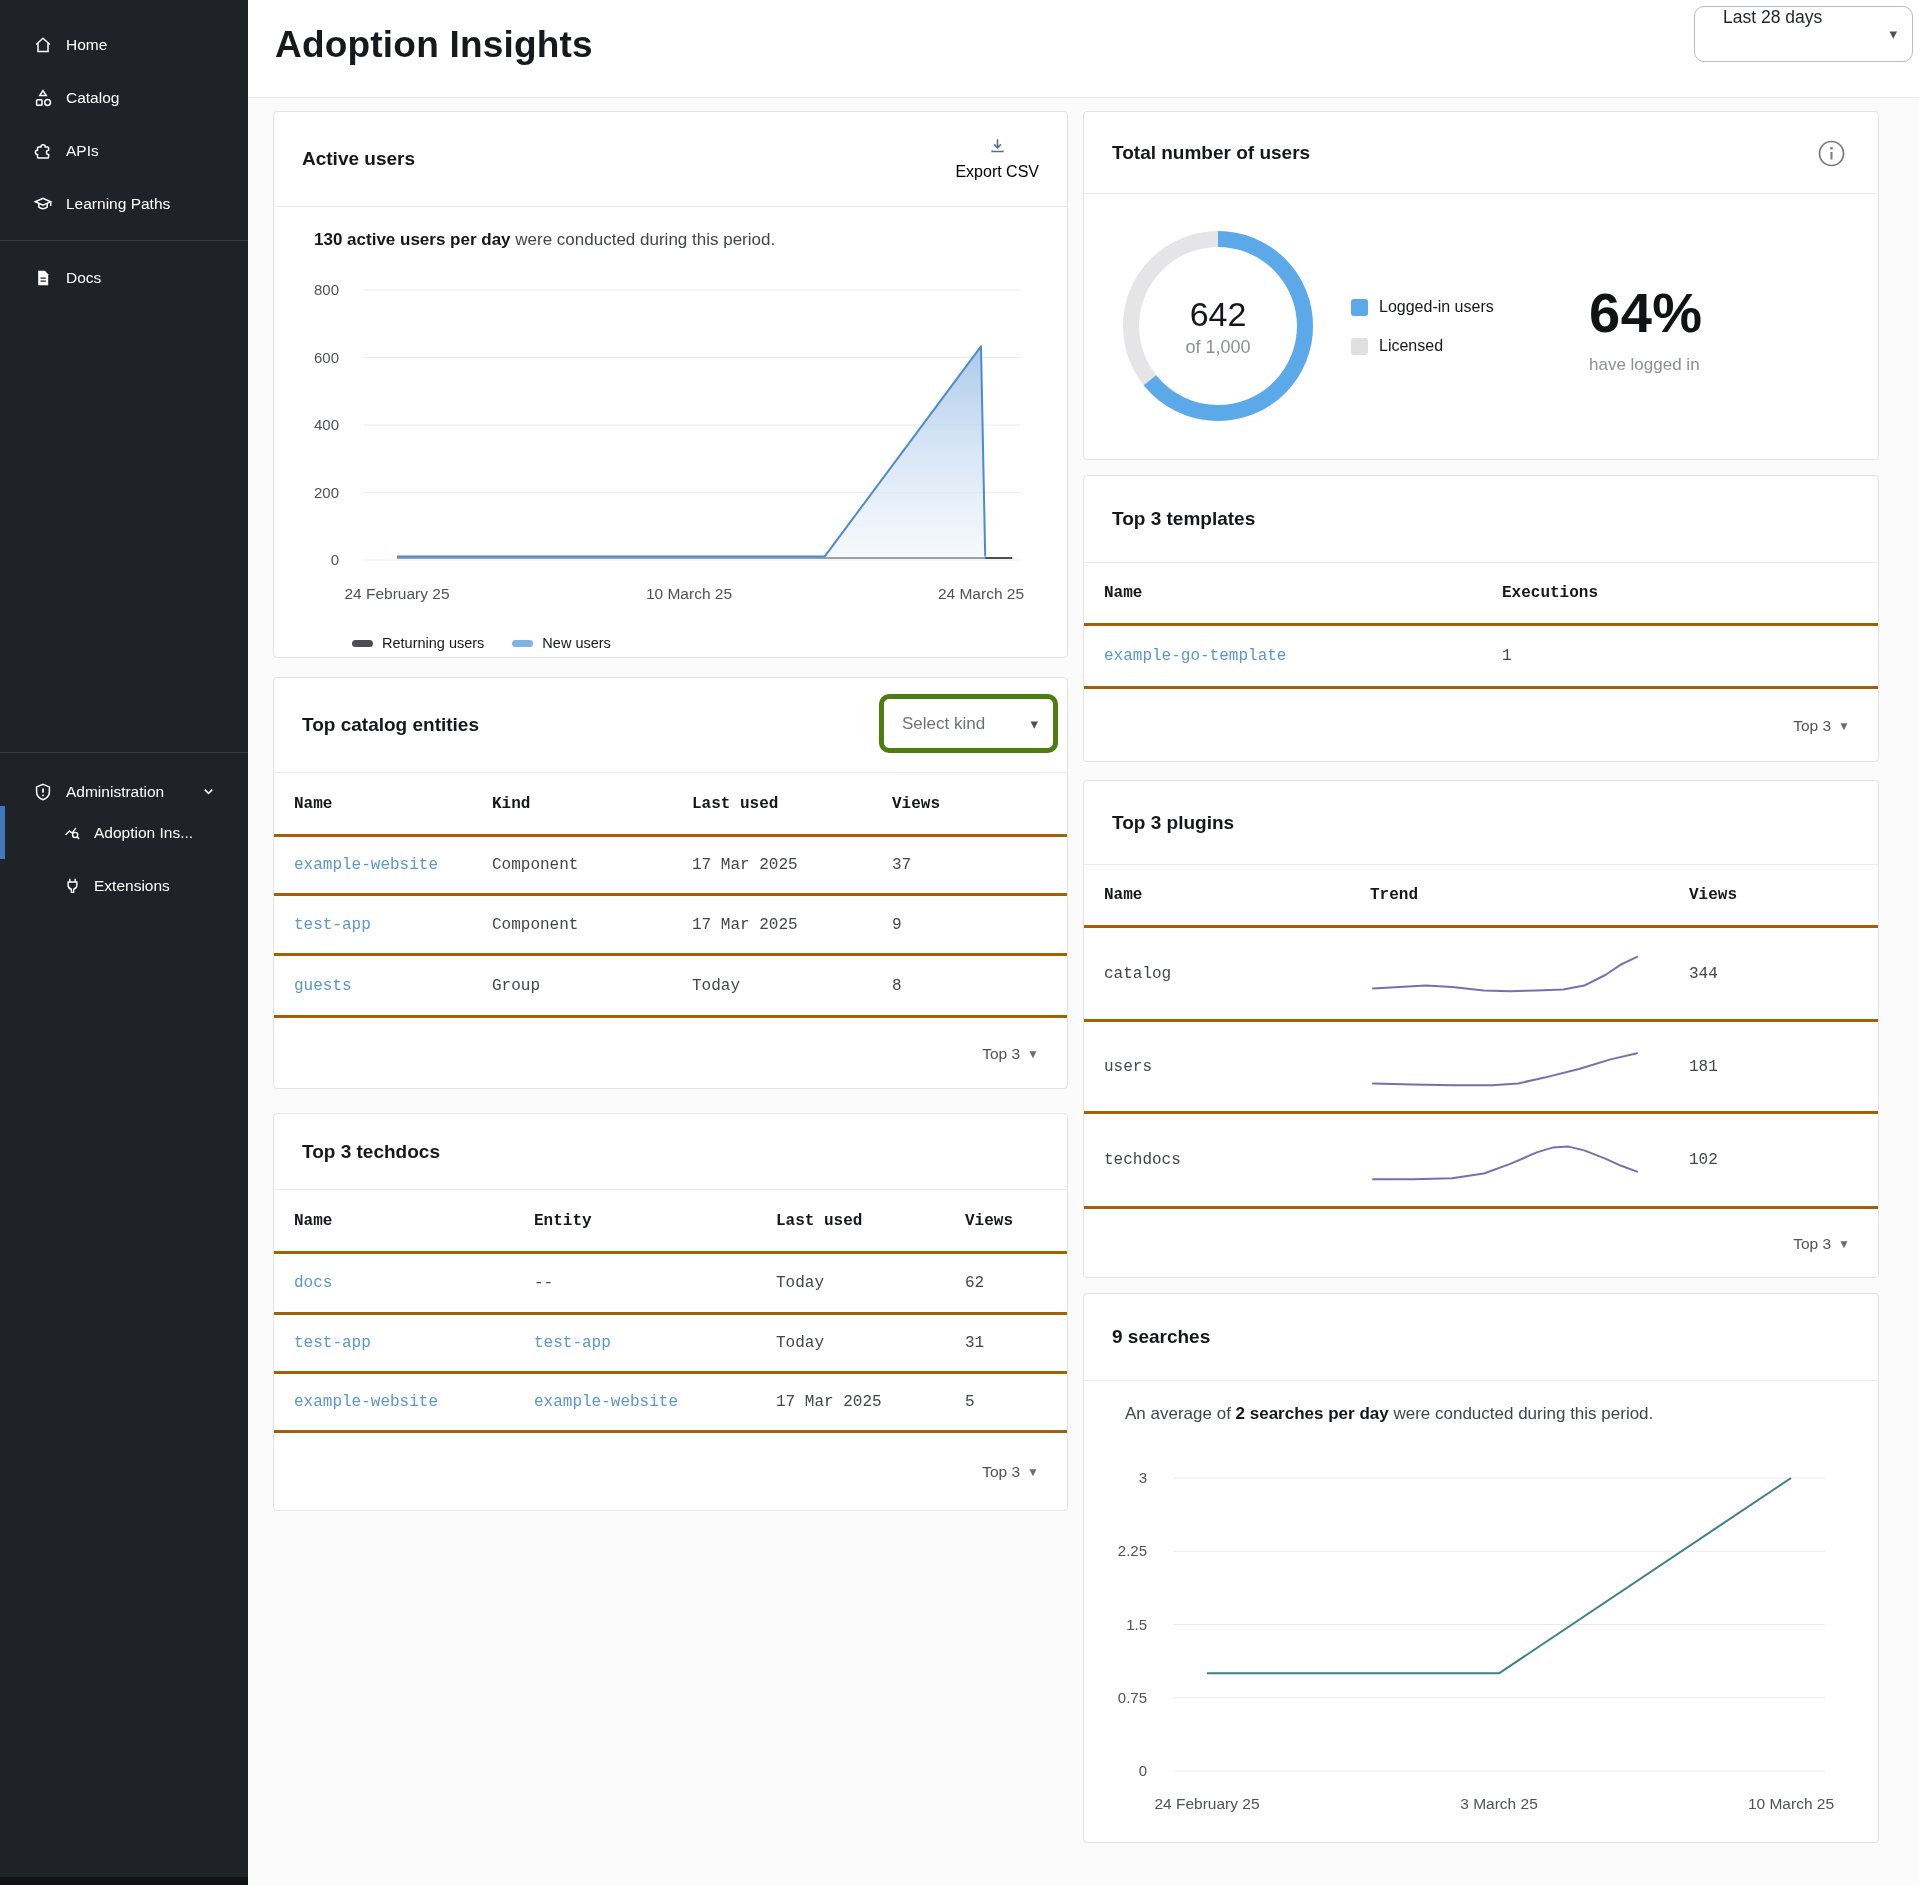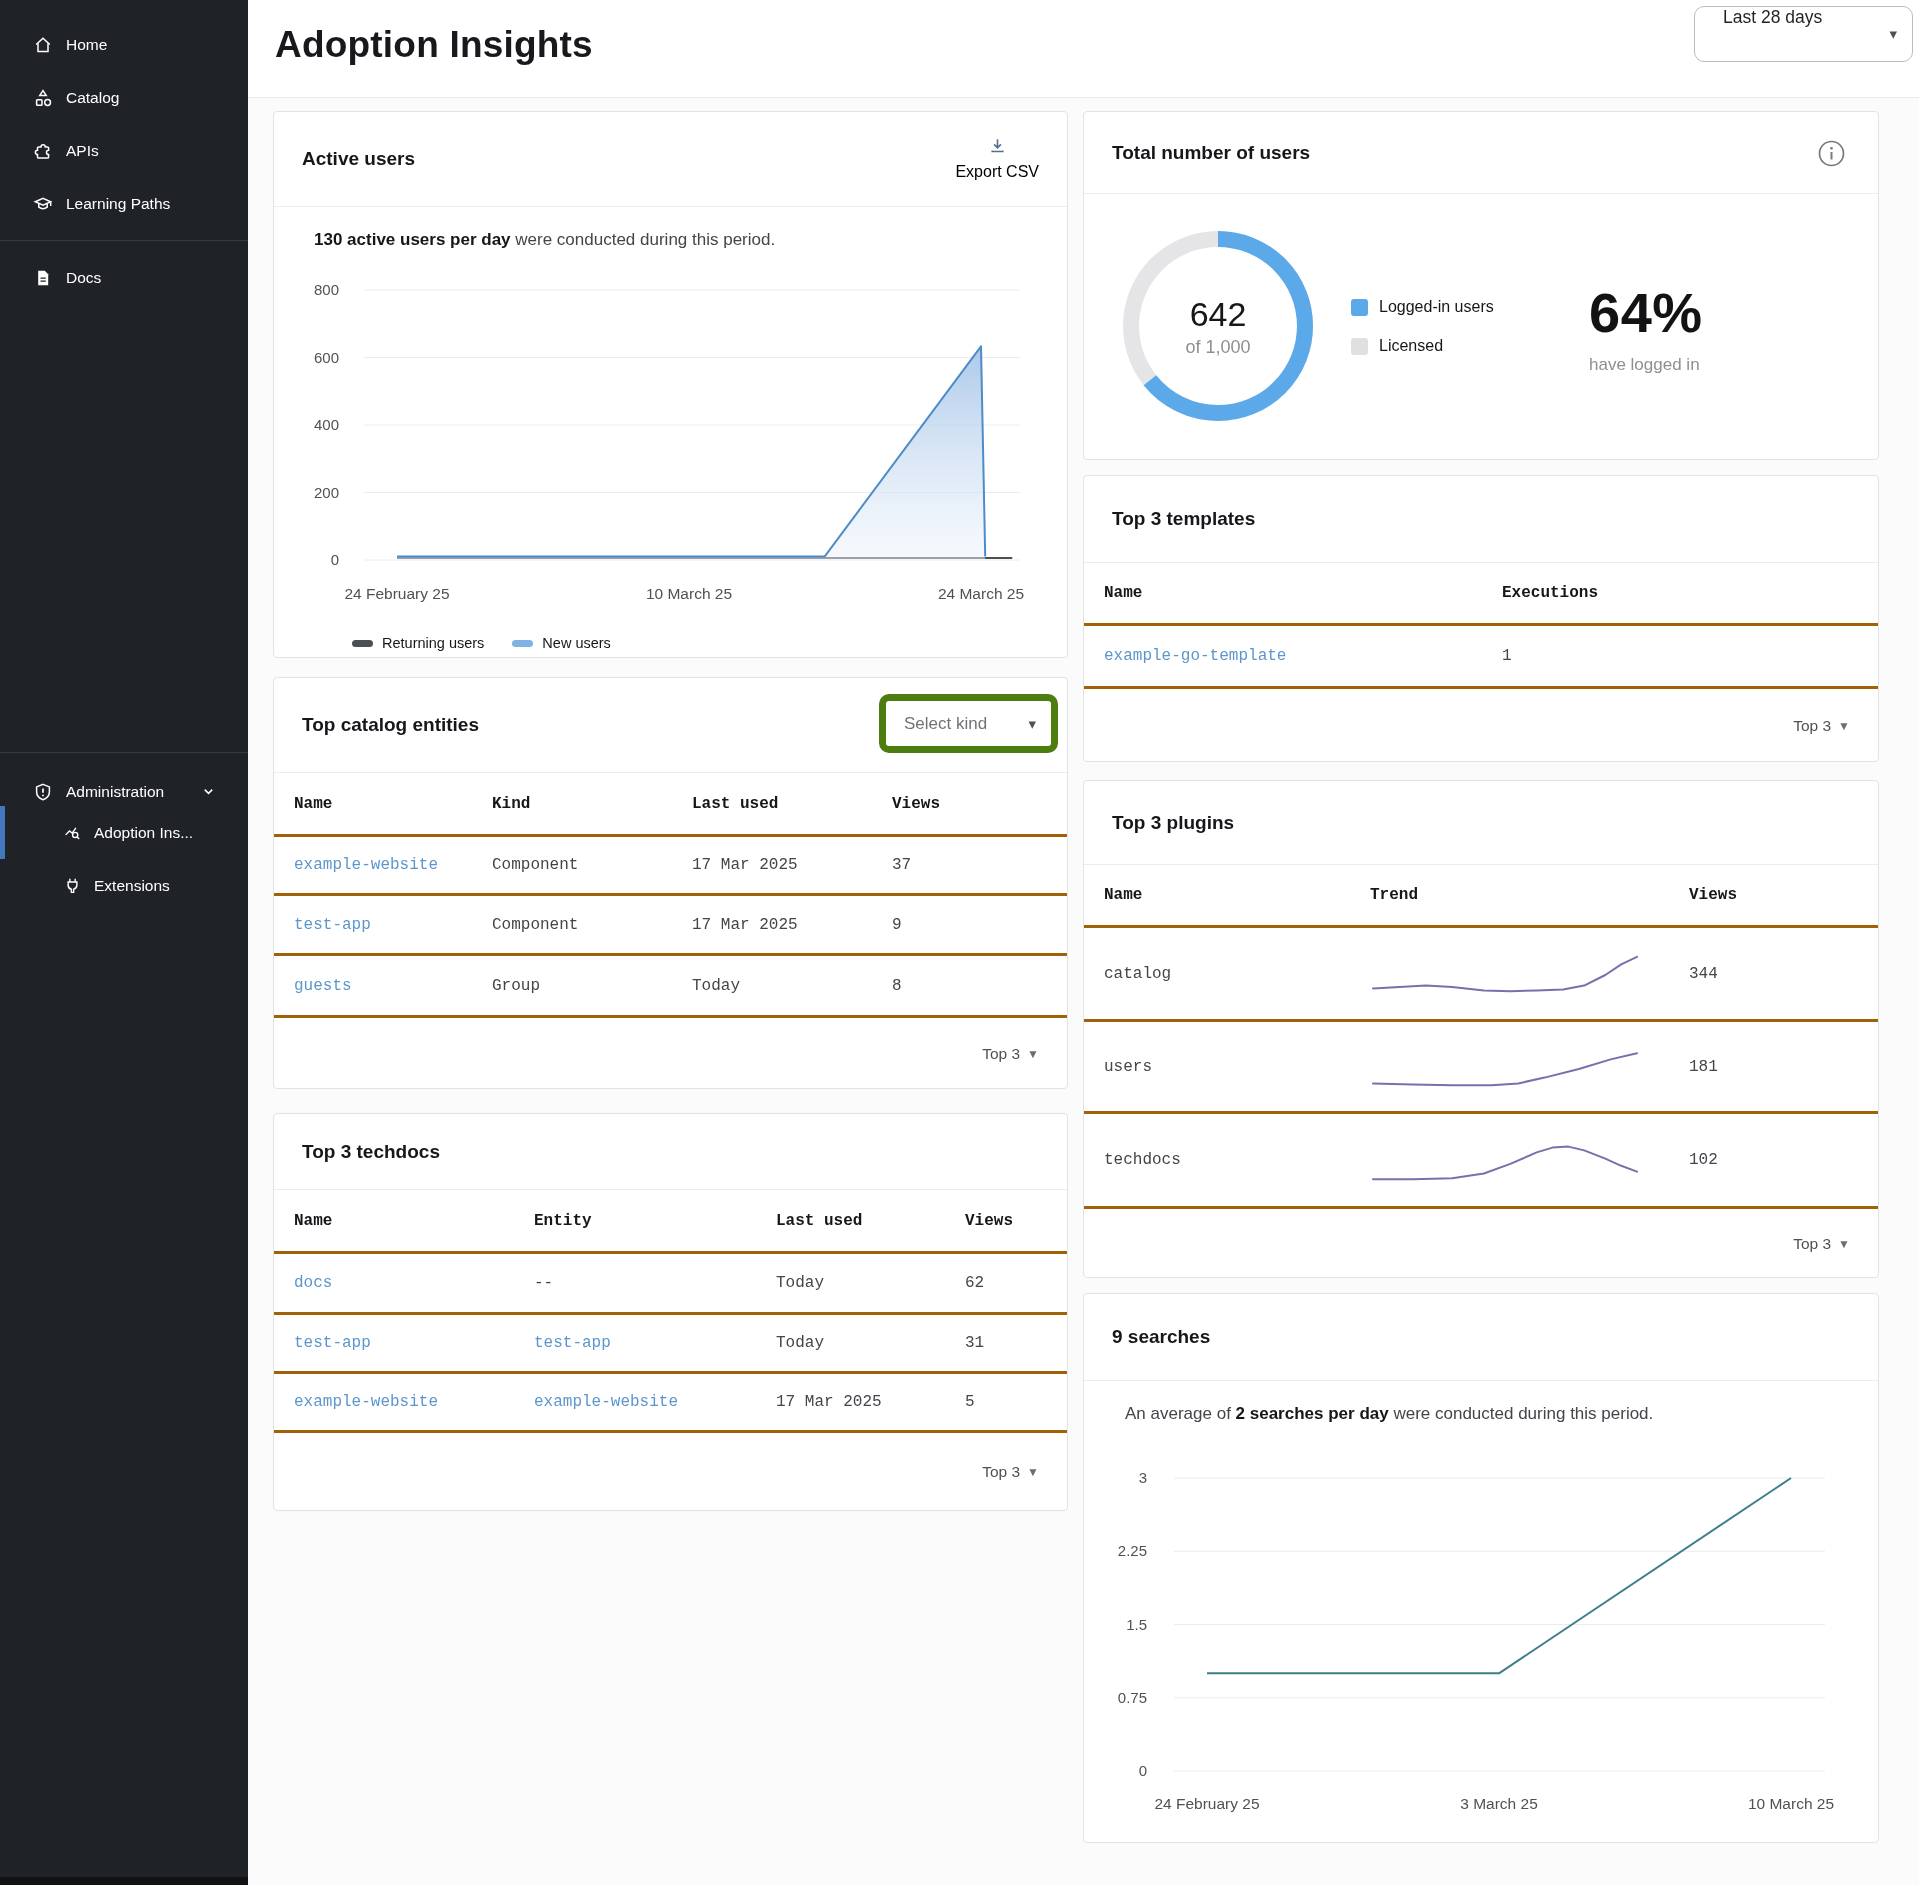--- a/index.html
+++ b/index.html
@@ -58,21 +58,21 @@
 
   
   .cat .c1{left:20px} .cat .c2{left:218px} .cat .c3{left:418px} .cat .c4{left:618px}
   
   .td .c1{left:20px} .td .c2{left:260px} .td .c3{left:502px} .td .c4{left:691px}
   
   .tp .c1{left:20px} .tp .c2{left:418px}
   
   .pl .c1{left:20px} .pl .c2{left:286px} .pl .c3{left:605px}
 
-  .kind-select { position:absolute; left:605px; top:16px; width:179px; height:59px; border:7px solid #4d7c0f;
+  .kind-select { position:absolute; left:605px; top:16px; width:179px; height:59px; border:5px solid #4d7c0f;
                  border-radius:10px; background:#fff; display:flex; align-items:center; padding:0 18px;
                  font-size:17px; color:#6f7377; cursor:pointer; }
 
   
   .donut-wrap { position:absolute; left:29px; top:109px; width:210px; height:210px; }
   .donut-center { position:absolute; left:0; top:0; width:210px; height:210px; display:flex; flex-direction:column;
                   align-items:center; justify-content:center; }
   .donut-val { font-size:34px; color:#15171a; }
   .donut-sub { font-size:18px; color:#8d9093; margin-top:3px; }
   .tu-legend { position:absolute; left:267px; top:183px; }

